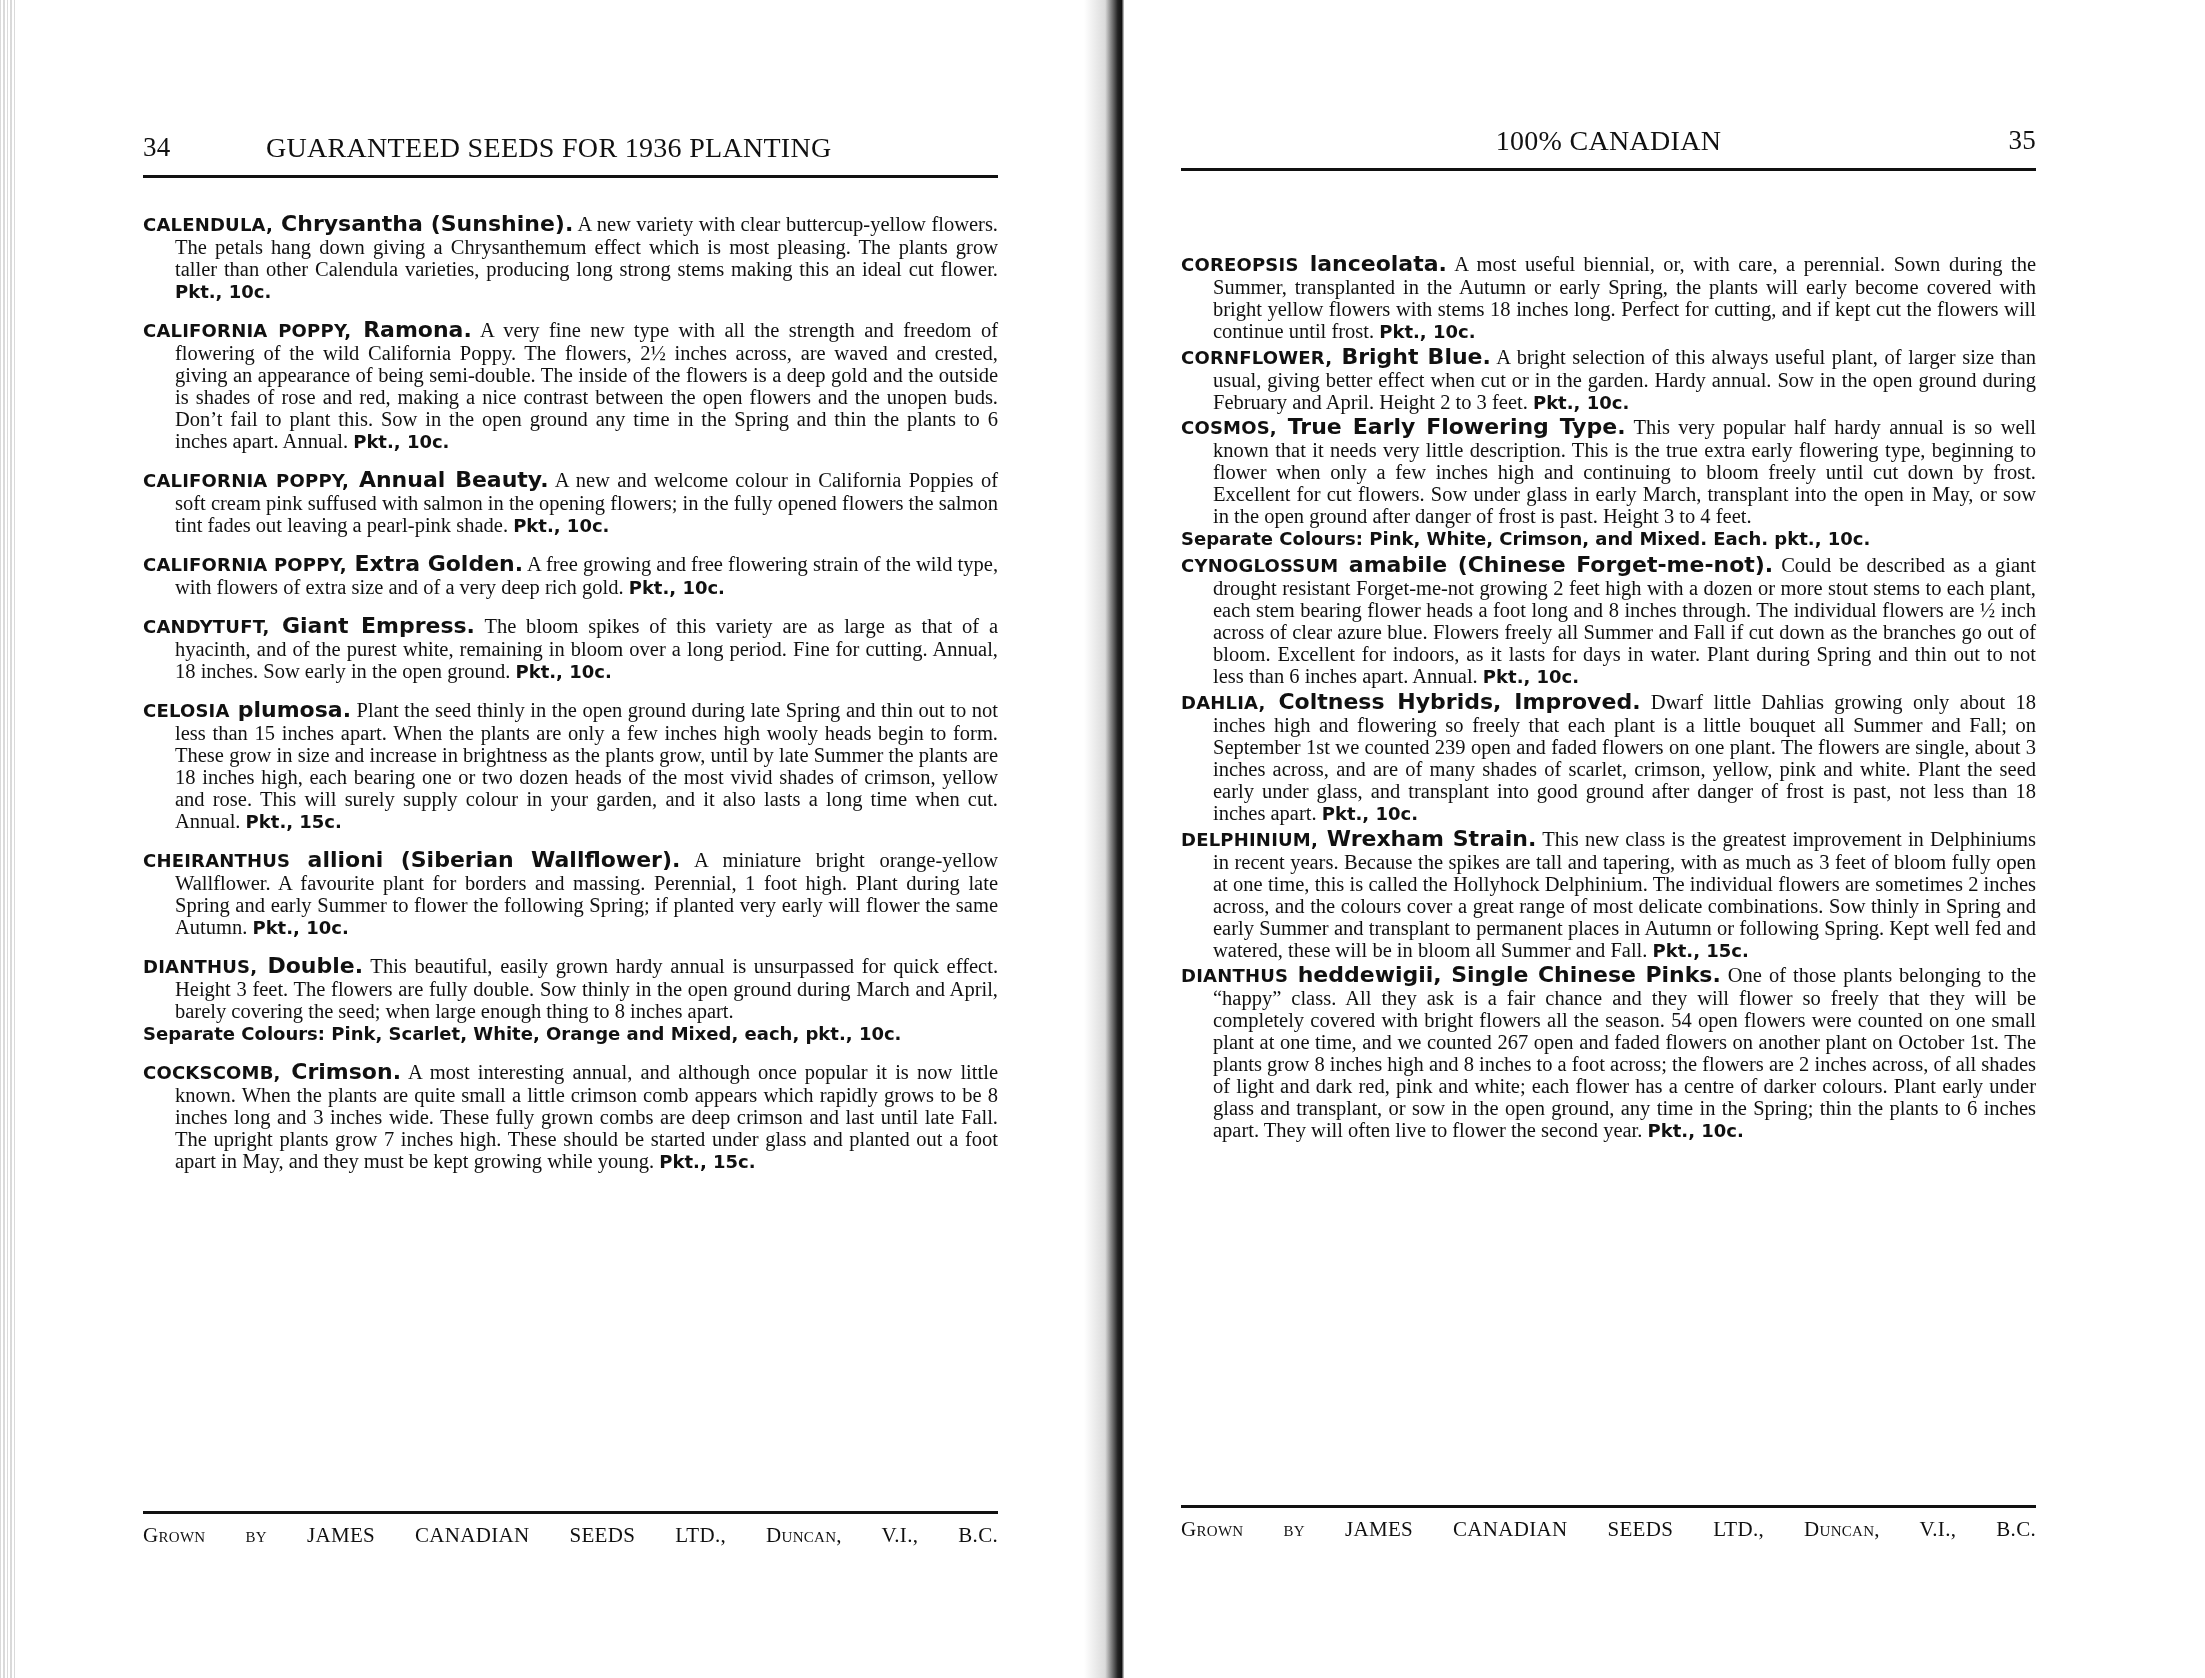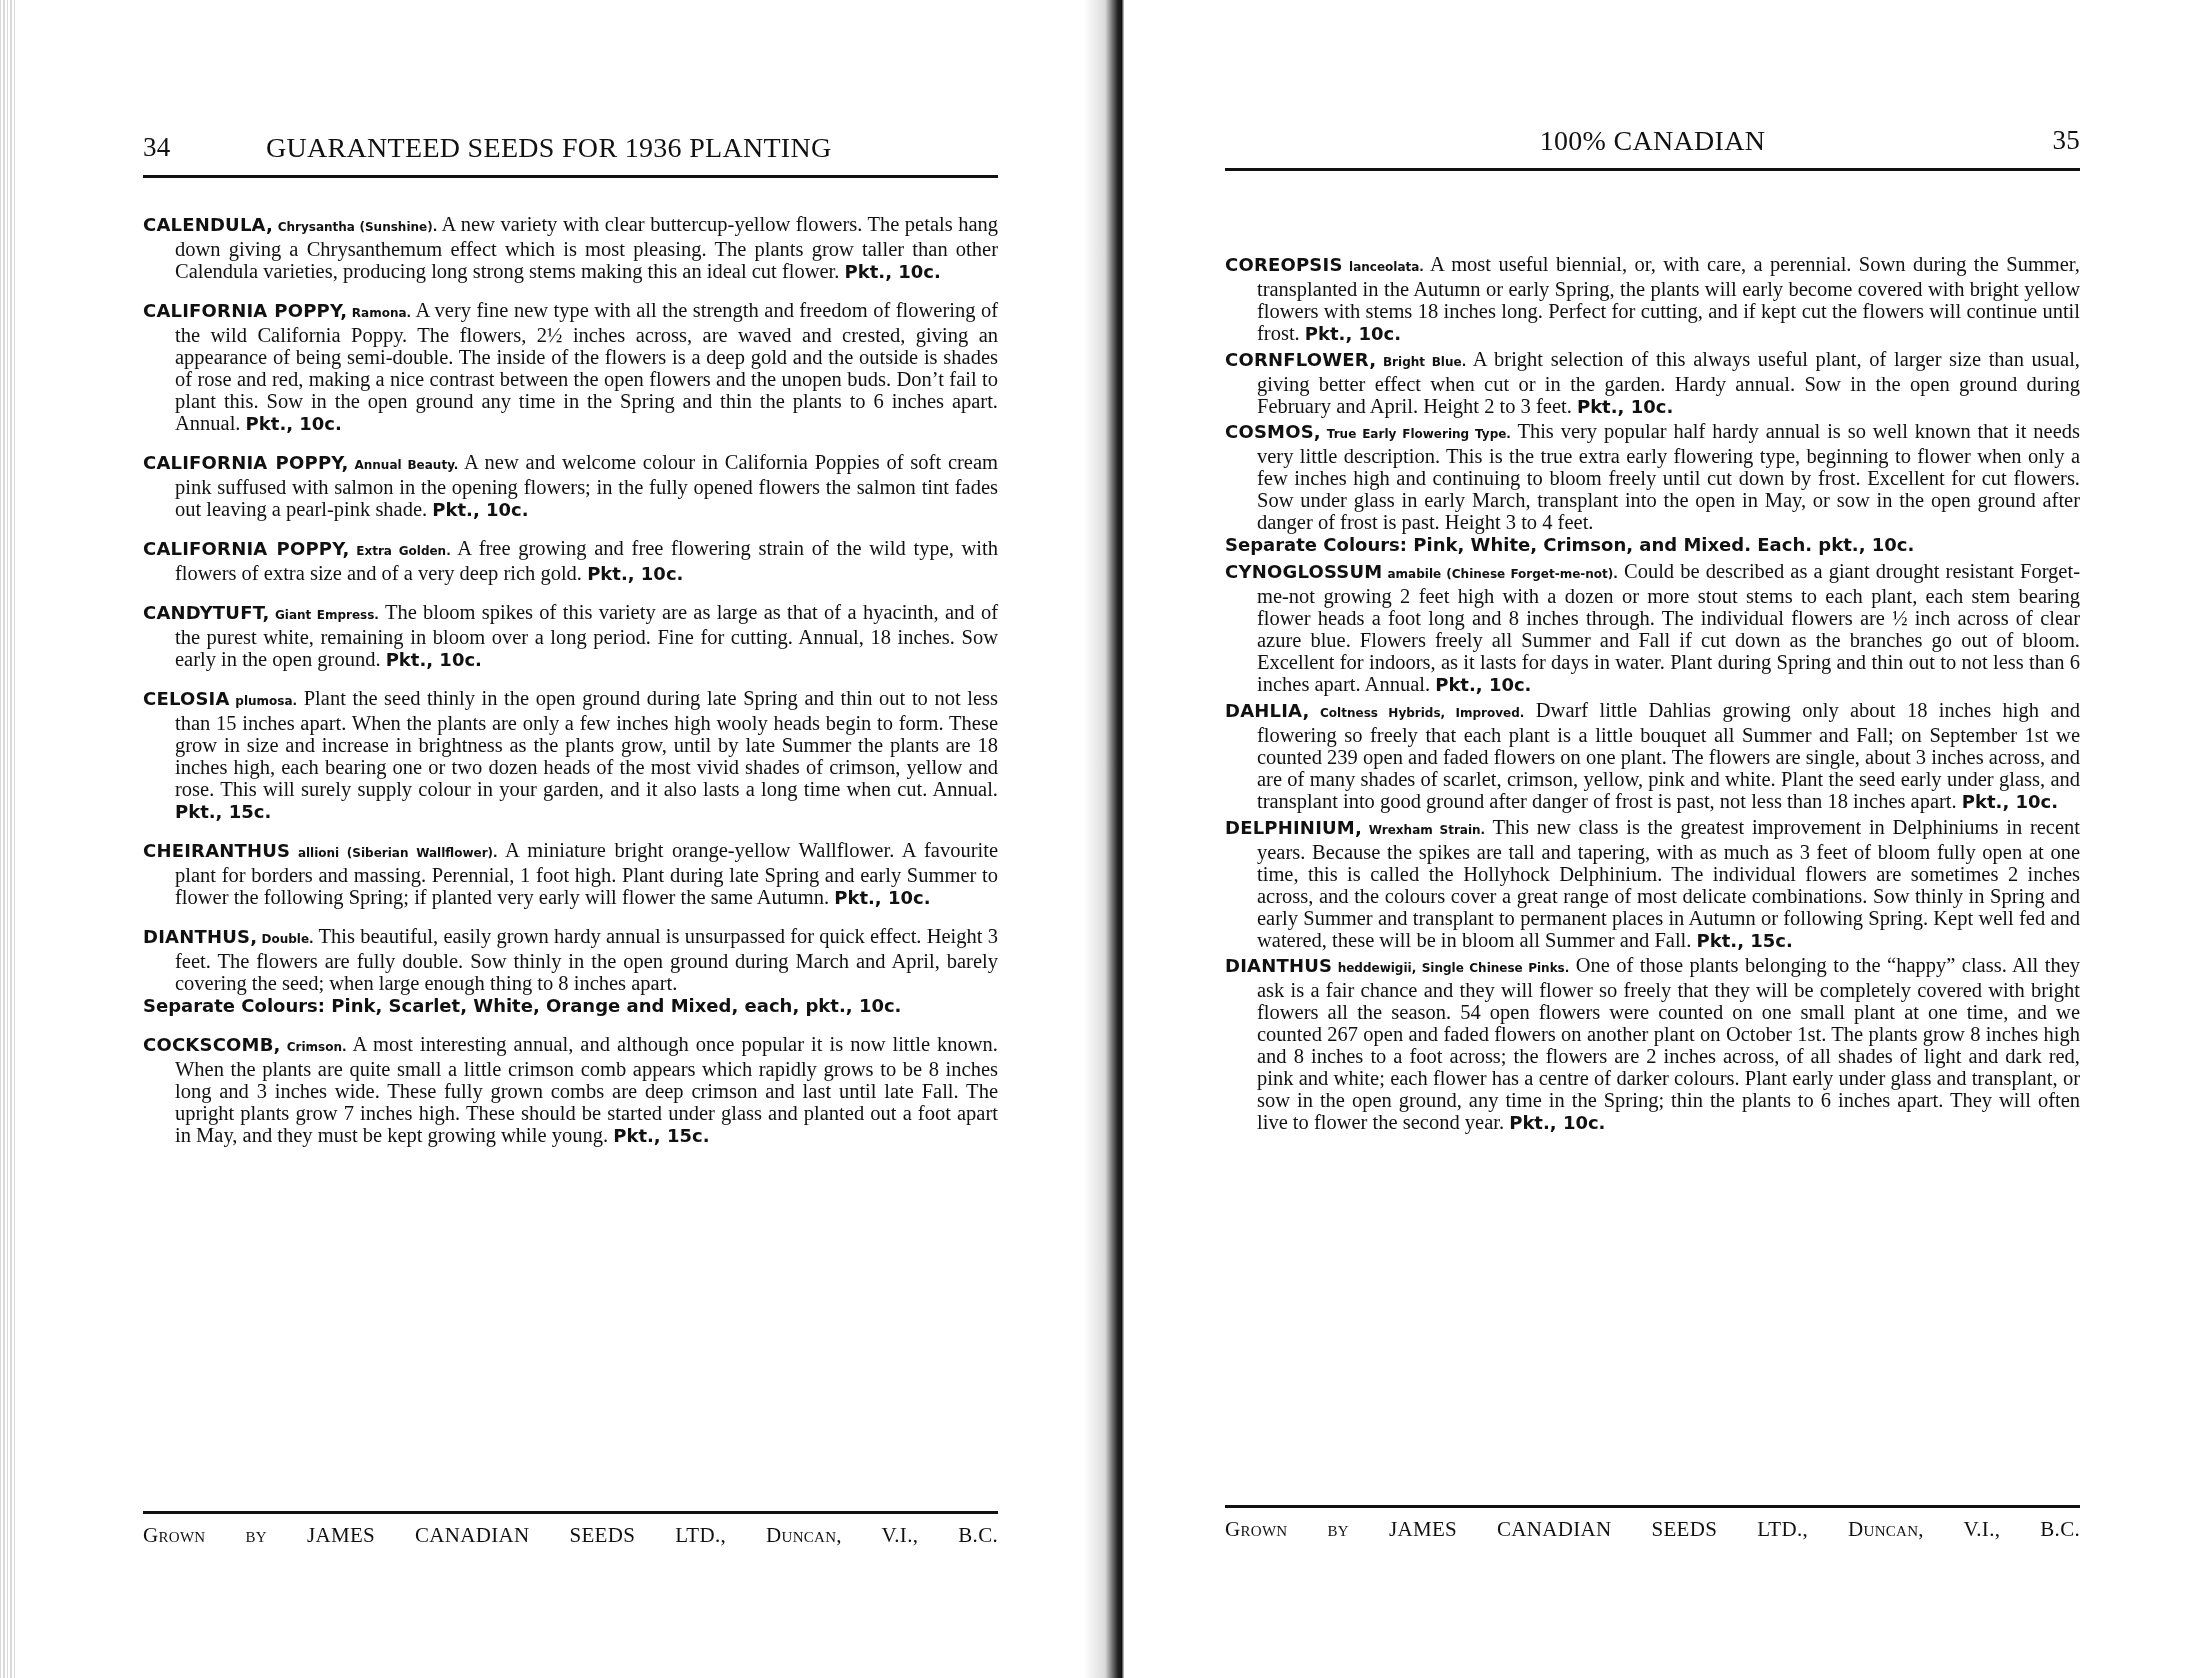--- a/index.html
+++ b/index.html
@@ -1,19 +1,19 @@
 <!DOCTYPE html>
 <html style="font-size:10.8px"><head>
 <meta charset="utf-8">
 <style>
   html, body { margin: 0; padding: 0; background: #ffffff; }
   body { width: 2205px; height: 1678px; position: relative; overflow: hidden; font-family: "Liberation Serif", "DejaVu Serif", serif; color: #111; }
   .page { position: absolute; top: 0; height: 1678px; }
   .page-left { left: 0; width: 1216px; }
-  .page-right { left: 1114px; width: 897px; }
+  .page-right { left: 1070px; width: 897px; }
   .edge-shade { position: absolute; left: 0; top: 0; width: 15px; height: 1678px;
     background: repeating-linear-gradient(90deg, #bbb 0 1.3px, #fff 1.3px 3.4px); opacity: .55; }
   .gutter { position: absolute; left: 1084px; top: 0; width: 47px; height: 1678px;
     background: linear-gradient(90deg, rgba(255,255,255,0) 0%, rgba(150,150,150,.35) 45%, #222 72%, #111 80%, rgba(255,255,255,0) 86%); }
   .column { position: absolute; width: 855px; }
   .page-left .column { left: 143px; }
   .page-right .column { left: 111px; }
   .running-head { position: absolute; height: 40px; width: 855px; font-size: 28px; letter-spacing: 0.3px; }
   .page-left .running-head { left: 143px; top: 132px; }
   .page-right .running-head { left: 111px; top: 125px; }
@@ -27,21 +27,21 @@
   .page-left .rule.top { left: 143px; top: 175px; }
   .page-right .rule.top { left: 111px; top: 168px; }
   .page-left .rule.bottom { left: 143px; top: 1511px; }
   .page-right .rule.bottom { left: 111px; top: 1505px; }
   .page-left .column { top: 213px; }
   .page-right .column { top: 209px; margin-top: 44px; }
   .entry { font-size: 20.5px; line-height: 22px; text-align: justify; text-indent: -32px; padding-left: 32px; margin: 0; hyphens: manual; }
   .page-left .entry { margin-bottom: 16px; }
   .page-right .entry { margin-bottom: 2.7px; }
   .entry .name { font-family: "DejaVu Sans", "Liberation Sans", sans-serif; font-weight: bold; font-size: 18px; letter-spacing: 0.2px; }
-  .entry .variety { font-family: "DejaVu Sans", "Liberation Sans", sans-serif; font-weight: bold; font-size: 12px; }
+  .entry .variety { font-family: "DejaVu Sans", "Liberation Sans", sans-serif; font-weight: bold; font-size: 22px; }
   .entry .price { font-family: "DejaVu Sans", "Liberation Sans", sans-serif; font-weight: bold; font-size: 18px; }
   .colours { font-family: "DejaVu Sans", "Liberation Sans", sans-serif; font-weight: bold; font-size: 18px; line-height: 22px; text-align: justify; text-indent: -32px; padding-left: 32px; margin: 0; }
   .page-left .colours { margin-top: -16px; margin-bottom: 16px; }
   .page-right .colours { margin-top: -2.7px; margin-bottom: 4px; }
   .footer { position: absolute; font-size: 21px; letter-spacing: 0.3px; white-space: nowrap; font-variant: small-caps; width: 855px; text-align: justify; text-align-last: justify; }
   .page-left .footer { left: 143px; top: 1523px; }
   .page-right .footer { left: 111px; top: 1517px; }
 </style>
 </head>
 <body>

